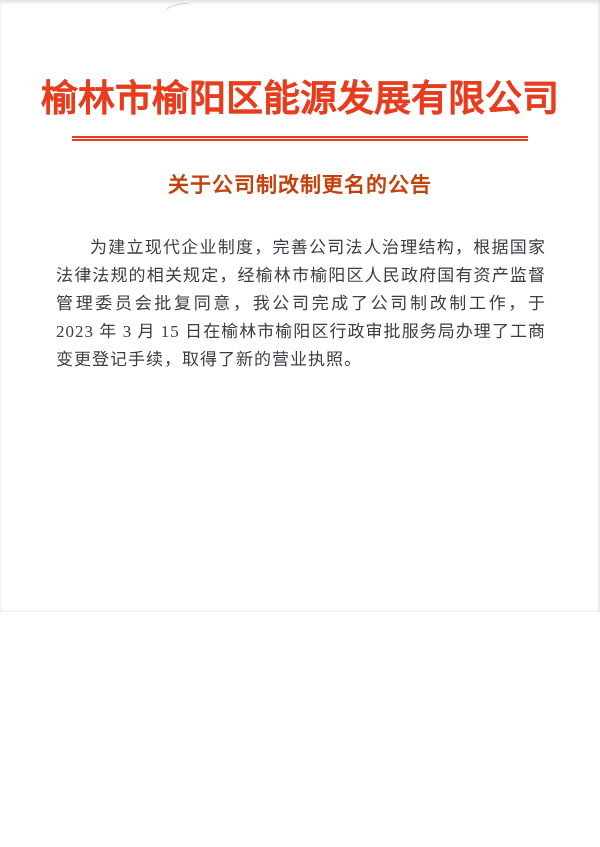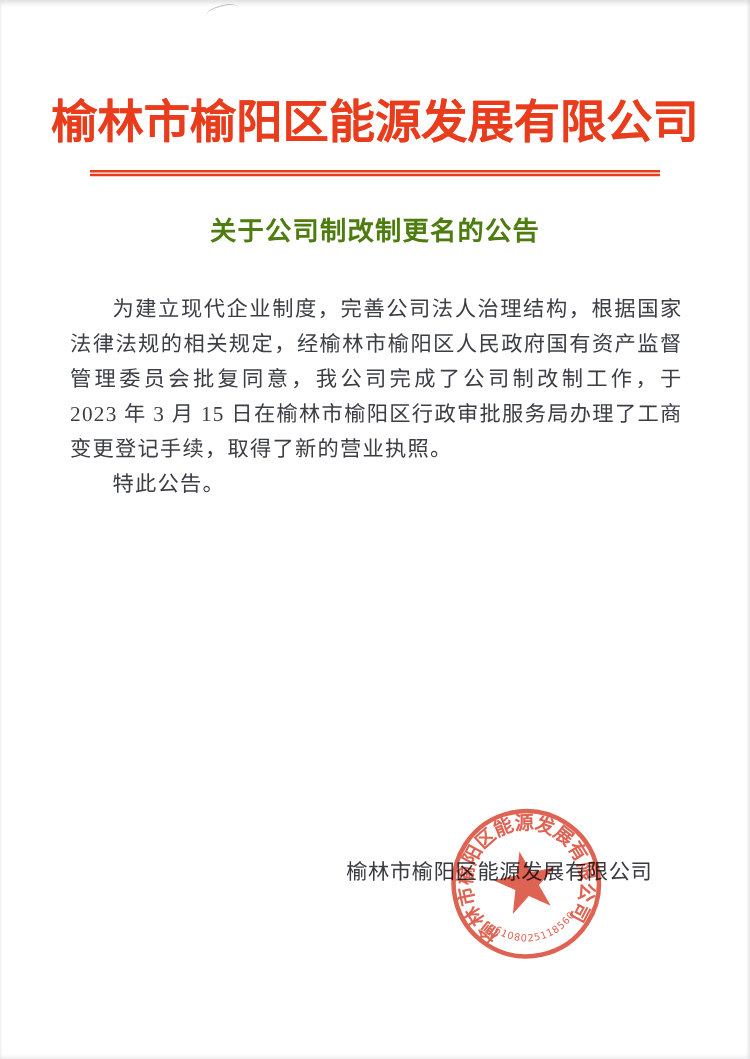--- a/index.html
+++ b/index.html
@@ -6,21 +6,21 @@
   :root{
     --header-red:#e93c1c;
     --seal-red:#d8402c;
     --text:#3c3d45;
   }
   *{margin:0;padding:0;box-sizing:border-box;}
   html,body{width:600px;background:#fff;}
   body{font-family:"Liberation Serif","DejaVu Serif",serif;}
   .page{
     position:relative;
-    width:600px;height:847px;
+    width:600px;height:612px;
     background:#fff;
     overflow:hidden;
     box-shadow:inset 0 3px 3px rgba(120,120,130,.18),
                inset -2px 0 2px rgba(120,120,130,.08),
                inset 0 -2px 2px rgba(120,120,130,.08);
   }
   .company-header{
     margin:76px 30px 0;
     text-align:center;
     color:var(--header-red,#e93c1c);
@@ -33,21 +33,21 @@
   }
   .header-rule{
     margin:14px 72px 0;
     height:5px;
     border-top:2px solid var(--header-red,#e93c1c);
     border-bottom:2px solid var(--header-red,#e93c1c);
   }
   .doc-title{
     margin-top:31px;
     text-align:center;
-    color:#4d7c0f;
+    color:#c2410c;
     font-size:21px;
     line-height:27px;
     font-weight:bold;
     letter-spacing:1px;
   }
   .body-text{
     margin:35px 54px 16px 56px;
     color:var(--text,#3c3d45);
     font-size:17px;
     line-height:28px;
@@ -96,21 +96,20 @@
 <div class="page">
 
   <div class="company-header">榆林市榆阳区能源发展有限公司</div>
 
   <div class="header-rule"></div>
 
   <div class="doc-title">关于公司制改制更名的公告</div>
 
   <div class="body-text">
     <p>为建立现代企业制度，完善公司法人治理结构，根据国家法律法规的相关规定，经榆林市榆阳区人民政府国有资产监督管理委员会批复同意，我公司完成了公司制改制工作，于 2023 年 3 月 15 日在榆林市榆阳区行政审批服务局办理了工商变更登记手续，取得了新的营业执照。</p>
-    <p>特此公告。</p>
   </div>
 
   <div class="signature-block">
     <div>榆林市榆阳区能源发展有限公司</div>
   </div>
 
   <div class="seal">
     <svg viewBox="0 0 200 200" xmlns="http://www.w3.org/2000/svg">
       <defs>
         <path id="sealTopArc" d="M 53.3 146.7 A 66 66 0 1 1 146.7 146.7" fill="none"></path>

